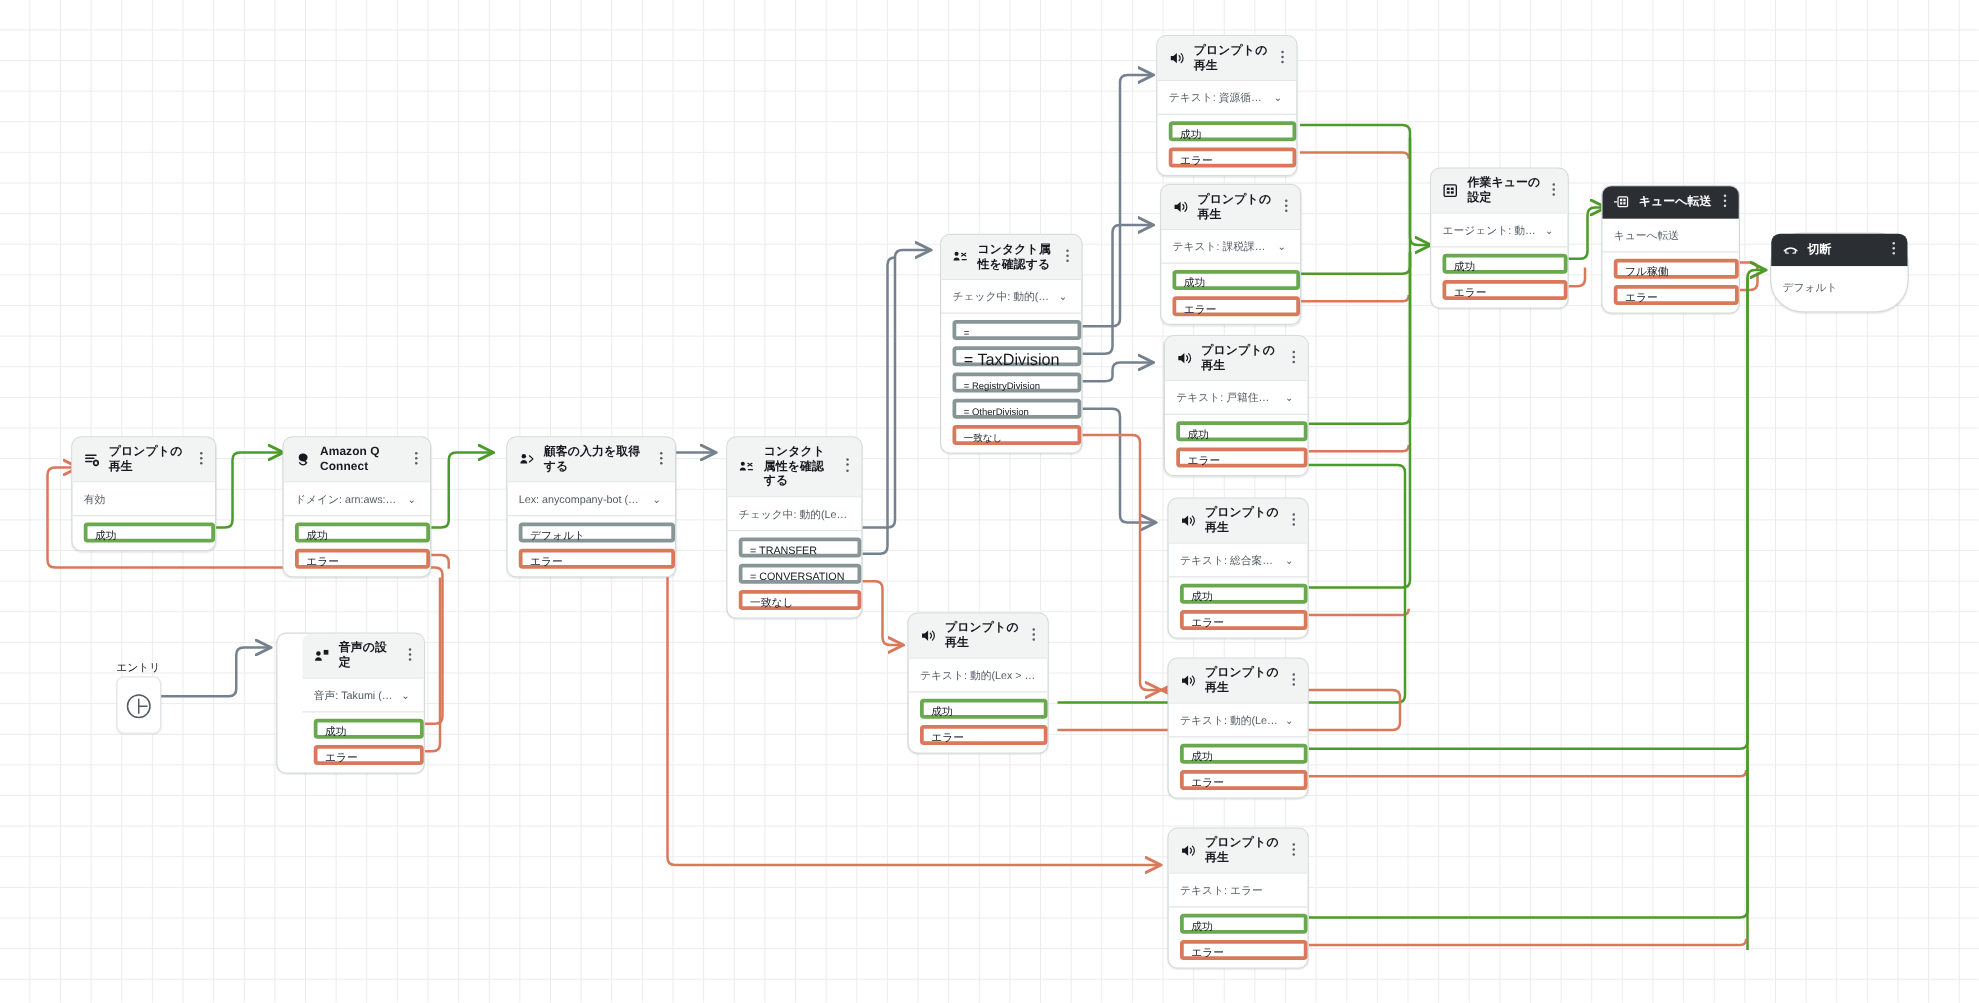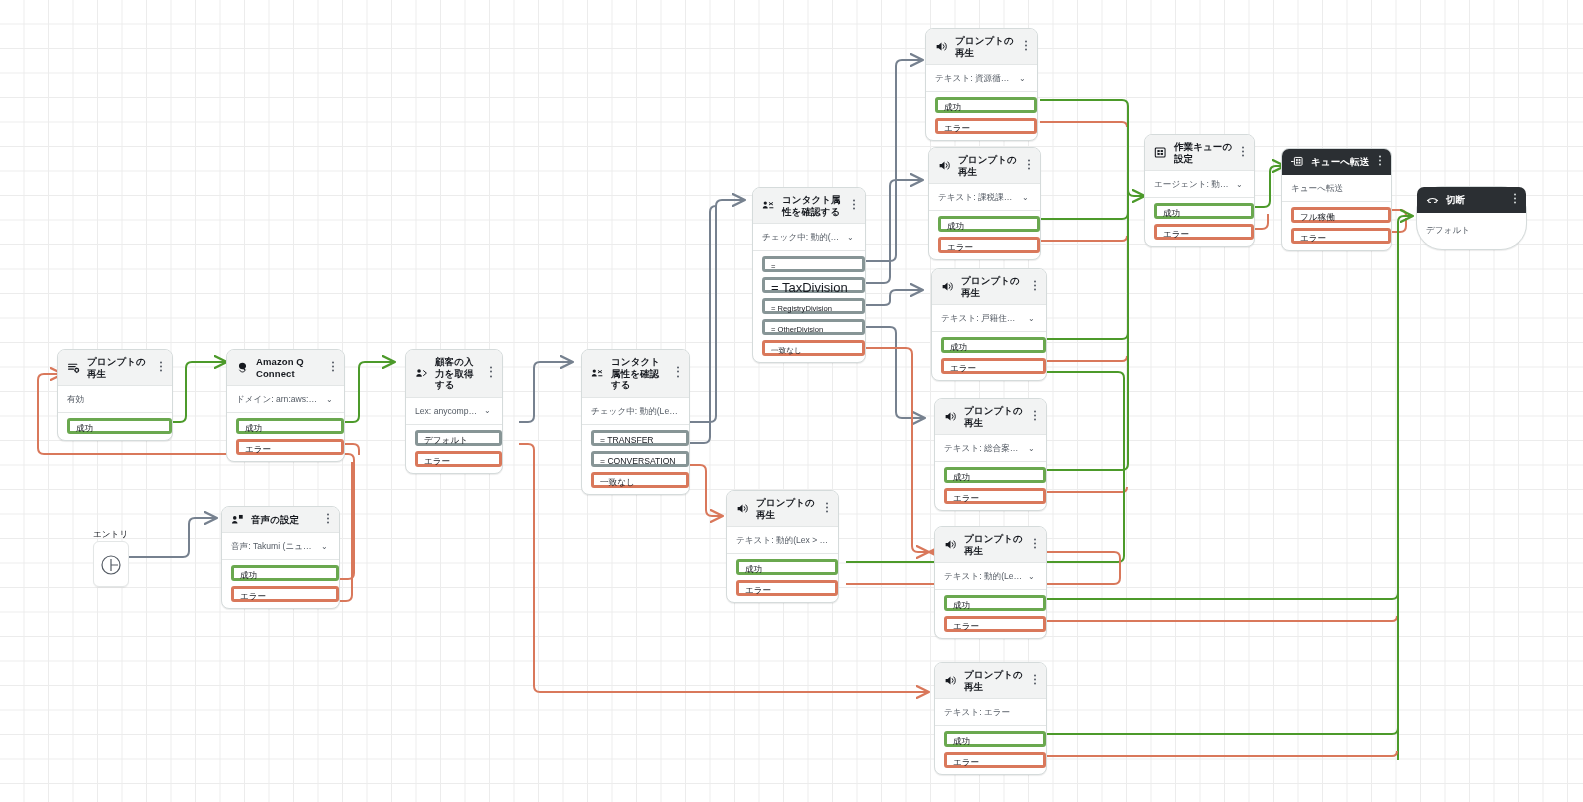--- a/index.html
+++ b/index.html
@@ -226,21 +226,21 @@
     <div class="subrow">
       <span class="sublbl">ドメイン: arn:aws:wisdom...</span>
       <span class="chev">⌄</span>
     </div>
     <div class="ports">
       <div class="port ok">成功</div>
       <div class="port err">エラー</div>
     </div>
   </div>
 
-  <div class="node" style="left:405px;top:349px;width:98px;">
+  <div class="node" style="left:405px;top:349px;width:136px;">
     <div class="hdr" style="min-height:32px;">
       <svg class="ico" viewBox="0 0 16 16">
         <circle cx="5" cy="5" r="2.2" fill="#16191f"></circle>
         <path d="M1.6 12c0-2 1.5-3.3 3.4-3.3S8.4 10 8.4 12" fill="#16191f"></path>
         <path d="M10.5 4.5l3.5 3-3.5 3" stroke="#16191f" stroke-width="1.2" fill="none" stroke-linecap="round" stroke-linejoin="round"></path>
       </svg>
       <span class="ttl">顧客の入力を取得する</span>
       <span class="kebab">
           <i></i>
           <i></i>
@@ -460,21 +460,21 @@
     </div>
     <div class="subrow">
       <span class="sublbl">テキスト: エラー</span>
     </div>
     <div class="ports">
       <div class="port ok">成功</div>
       <div class="port err">エラー</div>
     </div>
   </div>
 
-  <div class="node" style="left:221px;top:506px;width:119px;">
+  <div class="node" style="left:221px;top:506px;width:119px;padding-left:20px;">
     <div class="hdr">
       <svg class="ico" viewBox="0 0 16 16">
         <circle cx="4.6" cy="6" r="2.2" fill="#16191f"></circle>
         <path d="M1.2 13c0-2 1.5-3.3 3.4-3.3S8 11 8 13" fill="#16191f"></path>
         <rect x="9.8" y="2.4" width="4.6" height="4.6" fill="#16191f"></rect>
       </svg>
       <span class="ttl">音声の設定</span>
       <span class="kebab">
           <i></i>
           <i></i>

